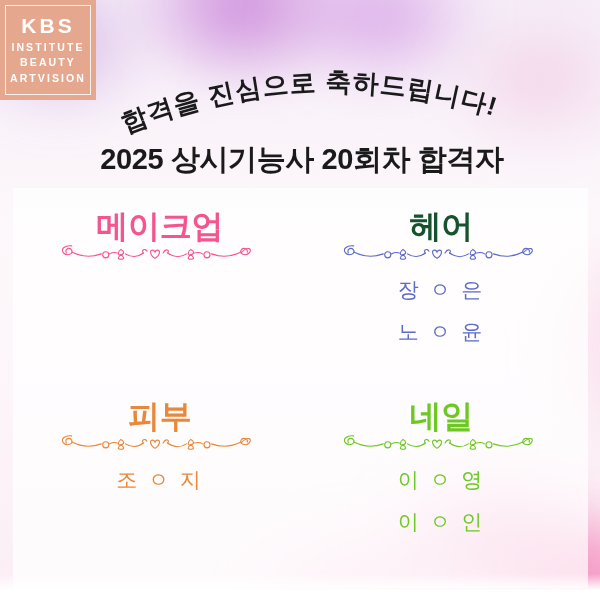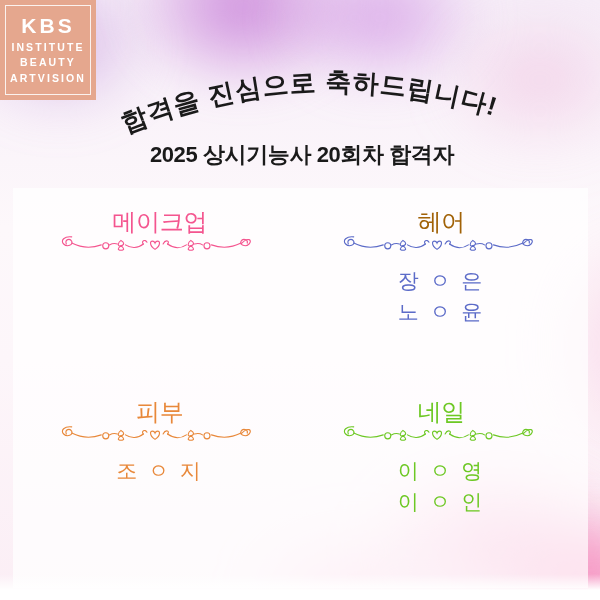--- a/index.html
+++ b/index.html
@@ -95,47 +95,47 @@
   }
   .arc-wrap svg{width:100%;height:100%;overflow:visible;}
   .arc-text{
     font-family:"Liberation Sans","DejaVu Sans",sans-serif;
     font-size:26px;font-weight:bold;fill:#1a1a1a;letter-spacing:1px;
   }
 
   
   .headline2{
     position:absolute;left:4px;right:0;top:140px;text-align:center;
-    font-size:22px;font-weight:bold;color:#181818;letter-spacing:-.4px;
+    font-size:29px;font-weight:bold;color:#181818;letter-spacing:-.4px;
     white-space:nowrap;
   }
 
   
   .panel{
     position:absolute;left:13px;top:188px;width:575px;height:400px;
     background:rgba(255,255,255,.72);
   }
 
   
   .grid{
     position:absolute;left:13px;top:188px;width:575px;height:400px;
     display:grid;grid-template-columns:1fr 1fr;grid-template-rows:1fr 1fr;
     box-sizing:border-box;padding:14px 6px 6px 6px;
   }
   .cell{
     display:flex;flex-direction:column;align-items:center;
     padding-top:6px;
   }
   .cat-title{
-    font-size:24px;font-weight:normal;line-height:1.15;letter-spacing:-.3px;
+    font-size:32px;font-weight:bold;line-height:1.15;letter-spacing:-.3px;
     margin-bottom:-4px;
   }
   .divider{width:215px;height:24px;display:block;}
   .names{
-    margin-top:12px;display:flex;flex-direction:column;align-items:flex-start;gap:5px;
+    margin-top:12px;display:flex;flex-direction:column;align-items:flex-start;gap:16px;
   }
   .name{
     font-size:21px;font-weight:normal;letter-spacing:2.5px;line-height:1.25;
     white-space:pre;
   }
 
   
 </style>
 </head>
 <body>
@@ -196,21 +196,21 @@
           <path d="M159 13 C163 12 165 12 168 14" stroke="#F4558F"></path>
           <circle cx="173" cy="15" r="3.4" stroke="#F4558F"></circle>
           <path d="M178 14 C189 18 199 18 211 12" stroke="#F4558F"></path>
           <path d="M211 13 C219 4 224 9 220 13 C216 17 209 14 211 10 C213 6 219 8 218 12" stroke="#F4558F"></path>
         </g>
       </svg>
       <div class="names"></div>
     </div>
 
     <div class="cell">
-      <div class="cat-title" style="color: #a16207;">헤어</div>
+      <div class="cat-title" style="color: #14532d;">헤어</div>
       <svg class="divider" viewBox="0 0 240 26">
         <g fill="none" stroke-width="1.25" stroke-linecap="round" stroke="#5C6BC8">
           <path d="M16 13 C14 8 20 6 22 10 C24 14 17 17 13 13 C9 9 14 4 22 5" stroke="#5C6BC8"></path>
           <path d="M22 12 C34 18 44 18 55 14" stroke="#5C6BC8"></path>
           <circle cx="60" cy="15" r="3.4" stroke="#5C6BC8"></circle>
           <path d="M64 14 C68 12 70 12 73 13" stroke="#5C6BC8"></path>
           <path d="M77 9 C81 11 81 14 77 15 C73 16 73 12 77 9 Z" stroke="#5C6BC8"></path>
           <path d="M77 15 C73 18 73 20 77 20 C81 20 81 18 77 15 Z" stroke="#5C6BC8"></path>
           <path d="M82 14 C88 18 96 18 102 13" stroke="#5C6BC8"></path>
           <path d="M102 13 C99 10 104 7 106 11" stroke="#5C6BC8"></path>

